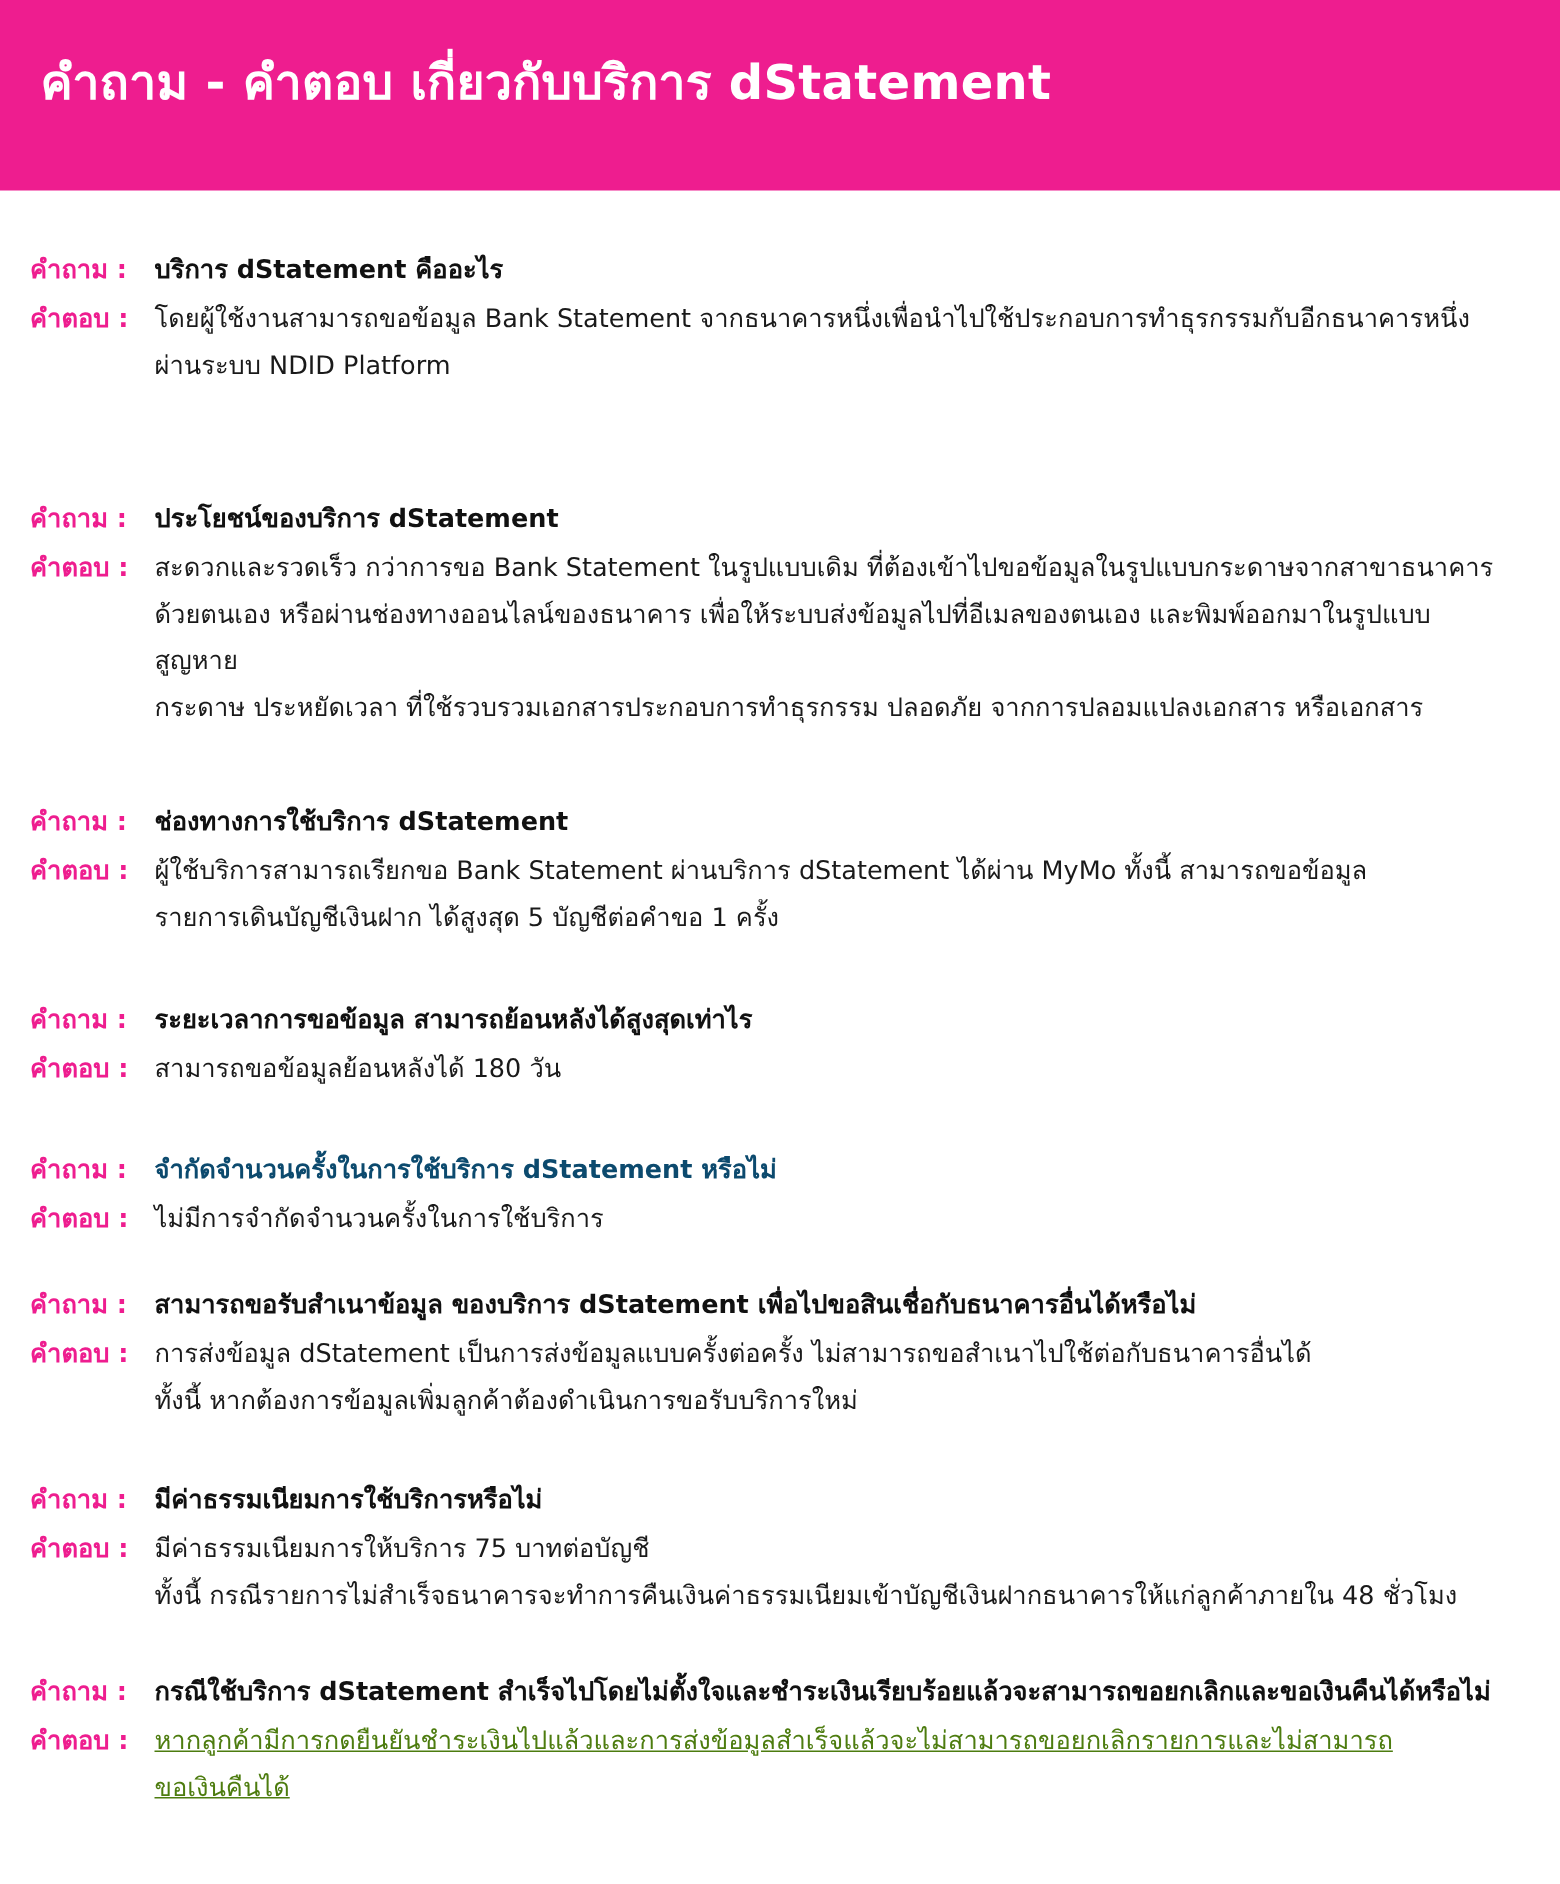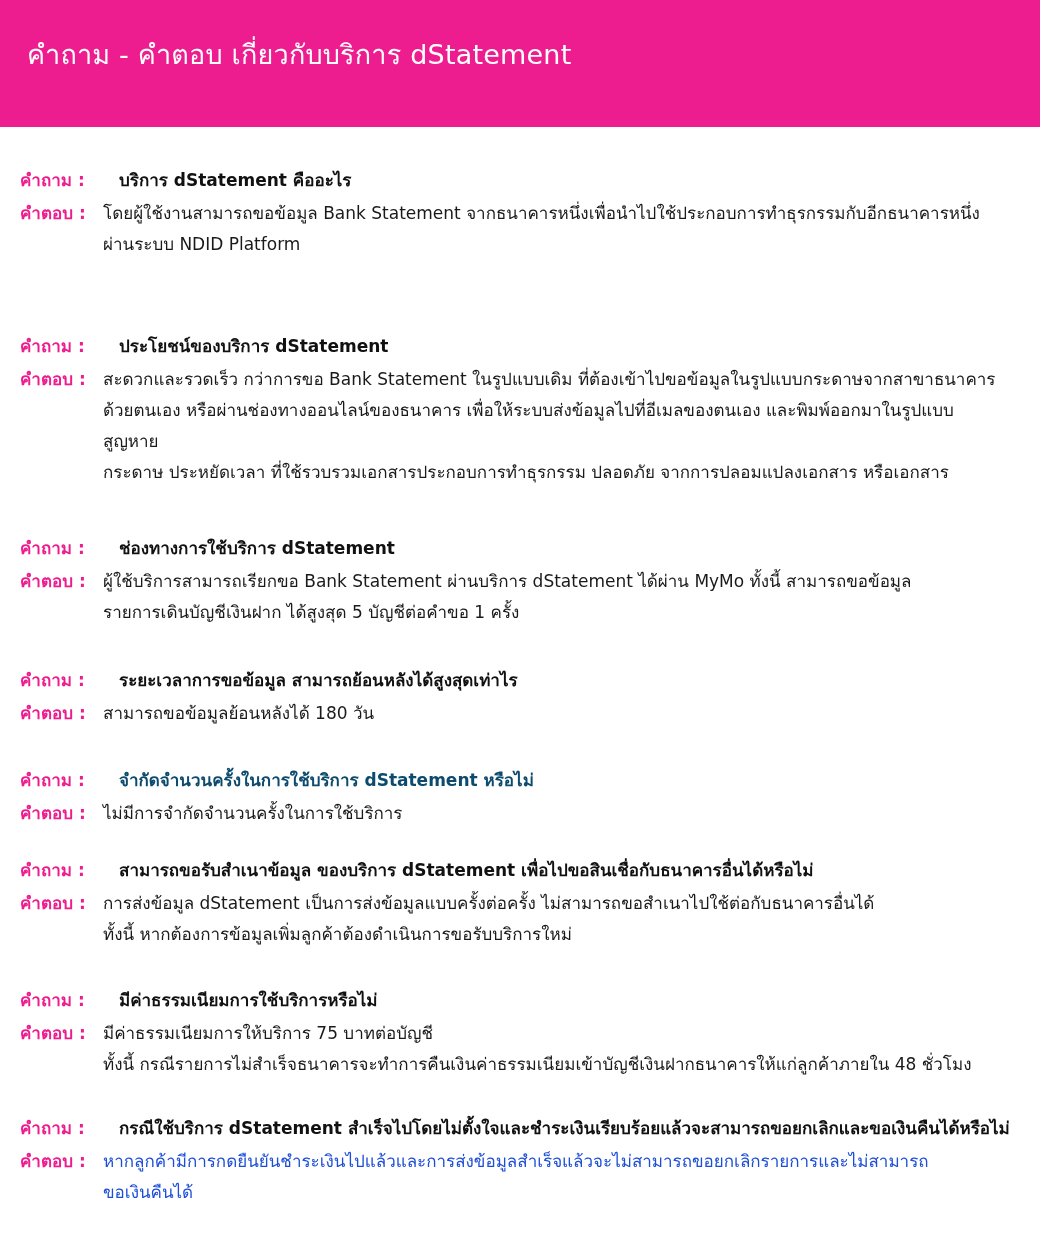--- a/index.html
+++ b/index.html
@@ -29,22 +29,22 @@
     top: 0;
     left: 0;
     width: 1040px;
     height: 127px;
     background: #ee1d8f;
   }
   .header-title {
     position: absolute;
     left: 27px;
     top: 33px;
-    font-size: 27px;
-    font-weight: normal;
+    font-size: 32px;
+    font-weight: bold;
     color: #ffffff;
     letter-spacing: 0.2px;
     line-height: 44px;
     white-space: nowrap;
   }
 
   
   .faq-body {
     position: absolute;
     top: 127px;
@@ -88,21 +88,20 @@
     color: #111111;
   }
 
   .answer .qa-text {
     font-weight: normal;
     color: #1a1a1a;
   }
 
   .question {
     margin-bottom: 2px;
-    gap: 16px;
   }
 </style>
 </head>
 <body style="background: rgb(255, 255, 255);">
 
 <div class="page">
 
   <div class="header-band" style="background: rgb(238, 29, 143);">
     <div class="header-title" style="color: rgb(255, 255, 255);">คำถาม - คำตอบ เกี่ยวกับบริการ dStatement</div>
   </div>
@@ -215,21 +214,21 @@
       </div>
       <div class="faq-item" style="position: absolute; left: 0px; right: 0px; top: 986px;">
         <div class="qa-row question">
           <div class="qa-label" style="color: rgb(238, 29, 143);">คำถาม :</div>
           <div class="qa-text" style="color: rgb(17, 17, 17);">
             <span class="line">กรณีใช้บริการ dStatement สำเร็จไปโดยไม่ตั้งใจและชำระเงินเรียบร้อยแล้วจะสามารถขอยกเลิกและขอเงินคืนได้หรือไม่</span>
           </div>
         </div>
         <div class="qa-row answer">
           <div class="qa-label" style="color: rgb(238, 29, 143);">คำตอบ :</div>
-          <div class="qa-text" style="color: #1d4ed8;">
+          <div class="qa-text" style="color: #4d7c0f; text-decoration: underline;">
             <span class="line">หากลูกค้ามีการกดยืนยันชำระเงินไปแล้วและการส่งข้อมูลสำเร็จแล้วจะไม่สามารถขอยกเลิกรายการและไม่สามารถ</span>
             <span class="line">ขอเงินคืนได้</span>
           </div>
         </div>
       </div>
     </div>
 
 </div>
 
 </body></html>

